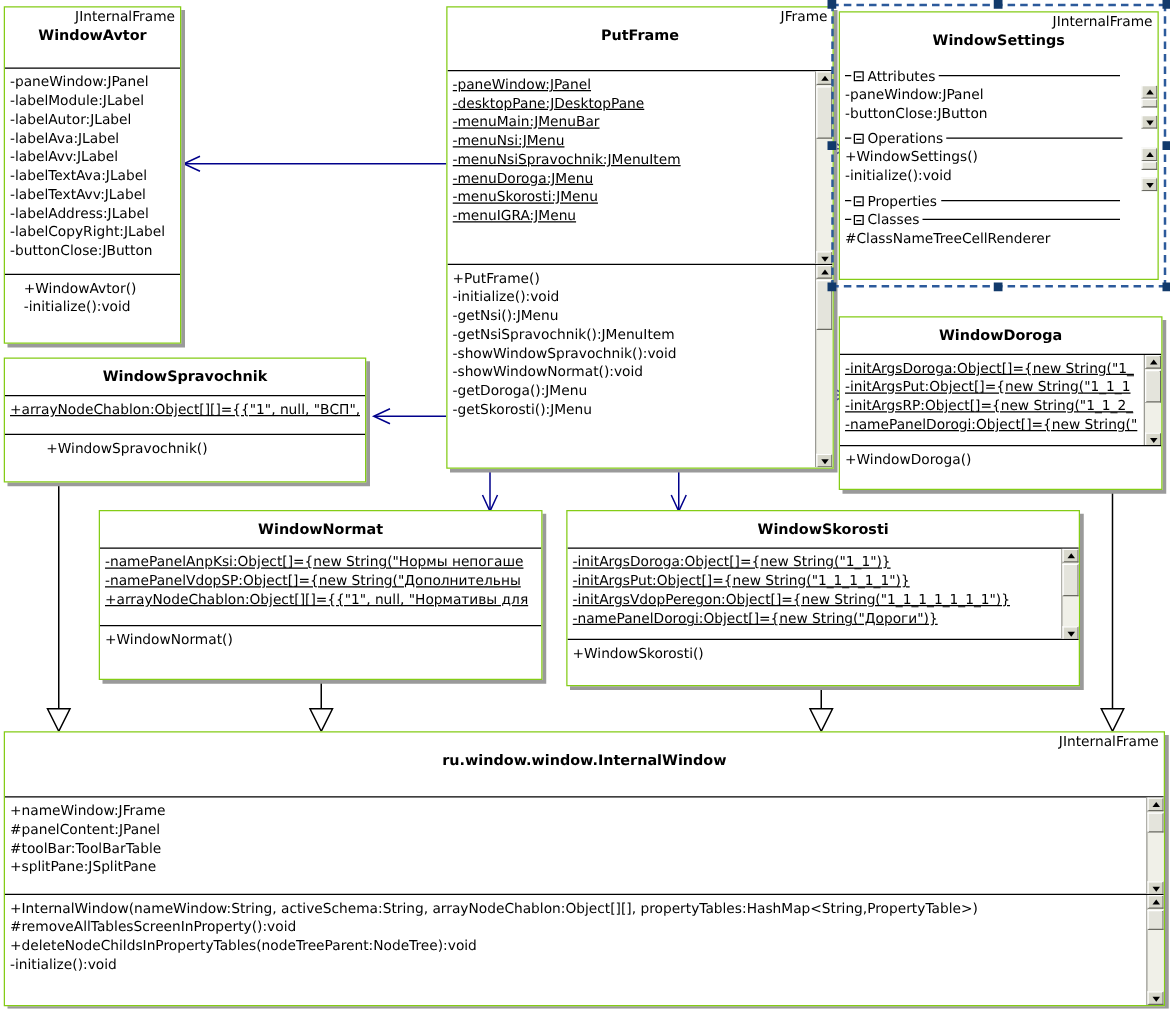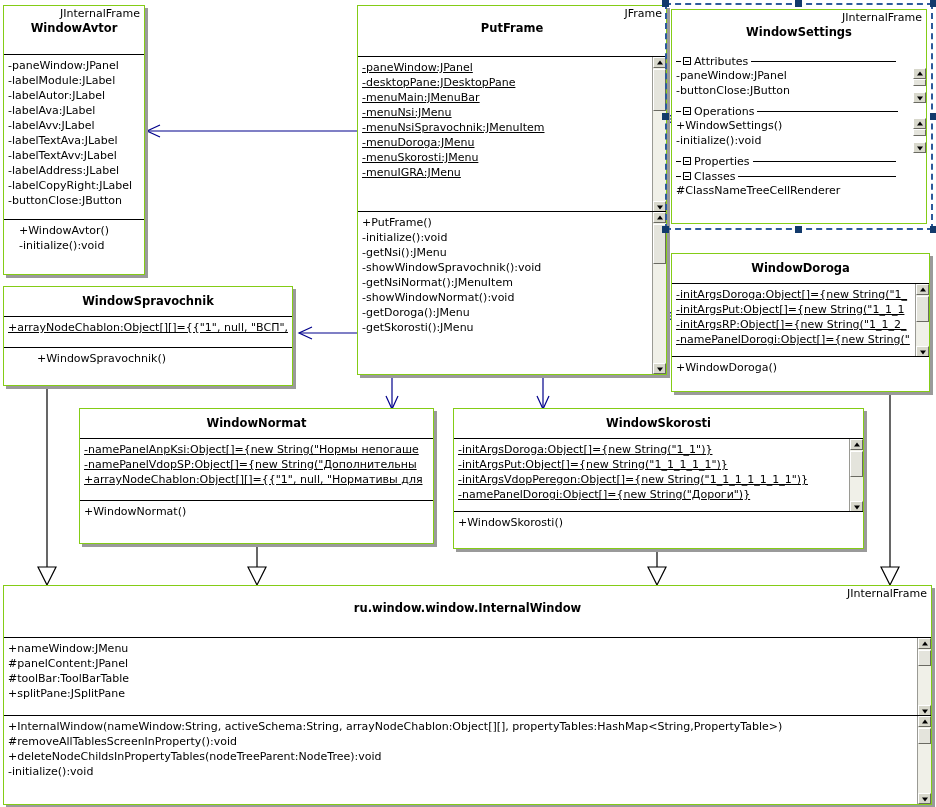--- a/index.html
+++ b/index.html
@@ -265,22 +265,22 @@
             <span class="tri"></span>
           </div>
       </div>
     </div>
 
     <div class="uml-sec last" style="height:162px;">
       <div class="memlist" style="width:262px;">
         <div class="mem">+PutFrame()</div>
         <div class="mem">-initialize():void</div>
         <div class="mem">-getNsi():JMenu</div>
+        <div class="mem">-getNsiSpravochnik():JMenuItem</div>
         <div class="mem">-showWindowSpravochnik():void</div>
-        <div class="mem">-getNsiNormat():JMenuItem</div>
         <div class="mem">-showWindowNormat():void</div>
         <div class="mem">-getDoroga():JMenu</div>
         <div class="mem">-getSkorosti():JMenu</div>
       </div>
       <div class="sbar" style="right:0; top:0; height:162px;">
         <div class="sb-btn sb-up">
             <span class="tri"></span>
           </div>
         <div class="sb-thumb" style="top:12px; height:40px;"></div>
         <div class="sb-btn sb-down">
@@ -448,21 +448,21 @@
     </div>
   </div>
 
   <div class="uml" style="left:3px; top:585px; width:929px; height:220px;">
     <div class="uml-head" style="height:52px;">
       <div class="stereo">JInternalFrame</div>
       <div class="cname">ru.window.window.InternalWindow</div>
     </div>
     <div class="uml-sec" style="height:78px;">
       <div class="memlist" style="width:912px;">
-        <div class="mem">+nameWindow:JMenu</div>
+        <div class="mem">+nameWindow:JFrame</div>
         <div class="mem">#panelContent:JPanel</div>
         <div class="mem">#toolBar:ToolBarTable</div>
         <div class="mem">+splitPane:JSplitPane</div>
       </div>
       <div class="sbar" style="right:0; top:0; height:78px;">
         <div class="sb-btn sb-up">
             <span class="tri"></span>
           </div>
         <div class="sb-thumb" style="top:12px; height:16px;"></div>
         <div class="sb-btn sb-down">

